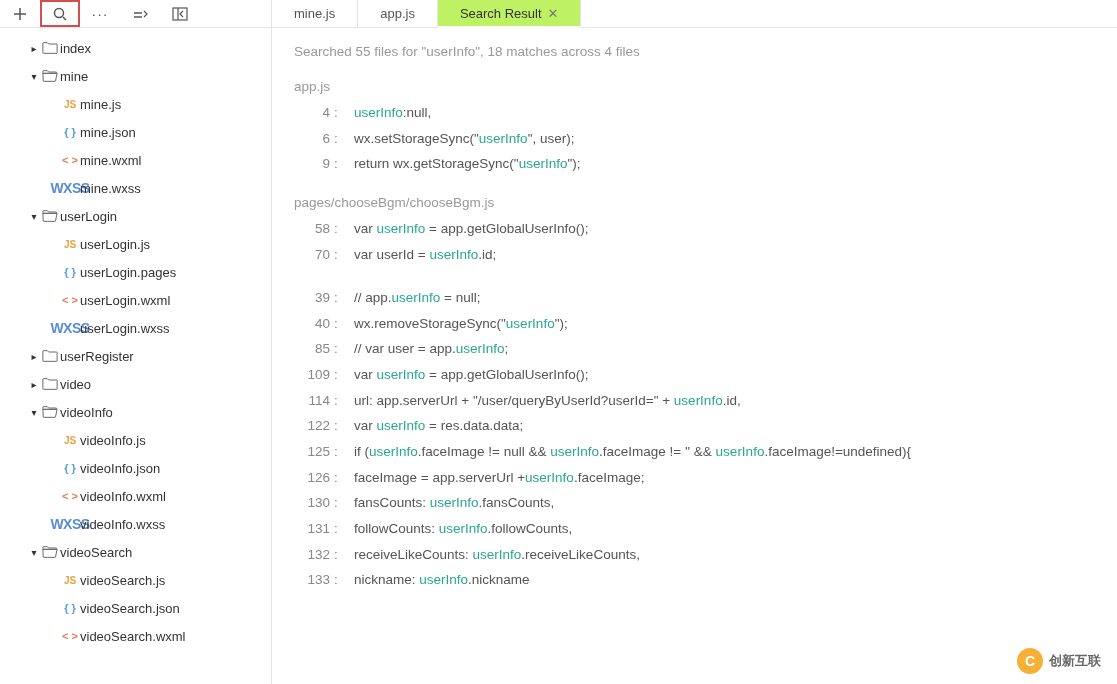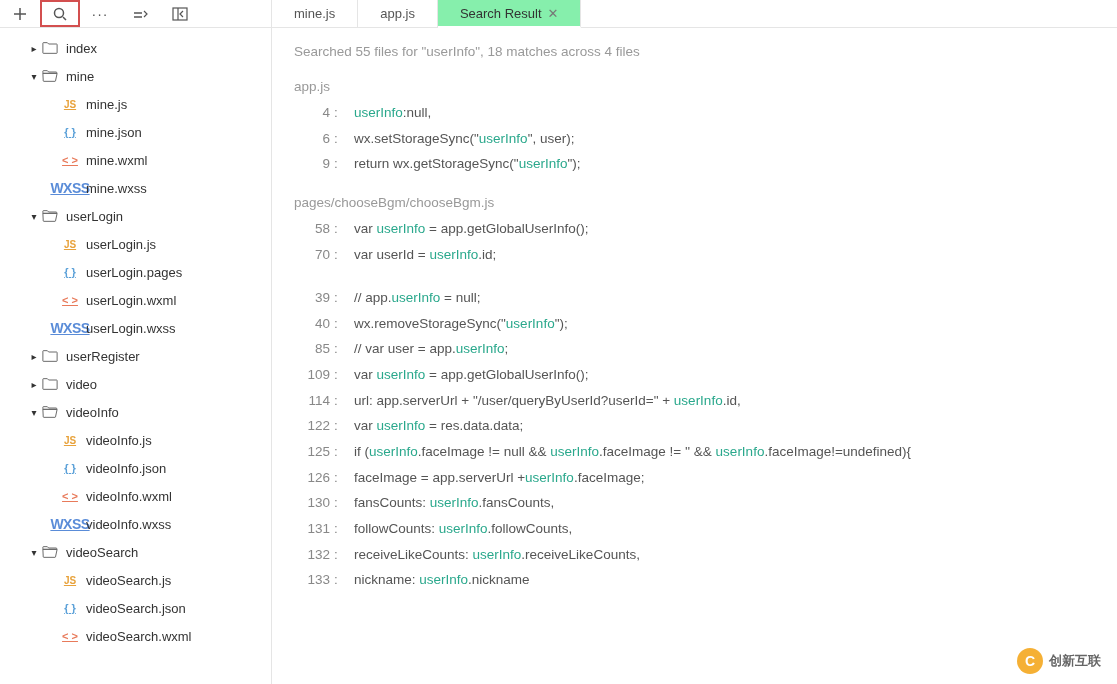--- a/index.html
+++ b/index.html
@@ -60,26 +60,24 @@
   .arrow {
     width:12px;
     text-align:center;
     font-size:10px;
     color:#333;
     display:inline-block;
   }
   .folder-icon, .file-icon {
     width:20px;
     text-align:center;
-    margin-right:6px;
     font-size:12px;
     display:inline-flex;
     align-items:center;
     justify-content:center;
-    text-decoration:underline;
   }
   .folder-icon svg { width:16px; height:14px; }
   .js-icon { color:#e8a23b; font-weight:bold; font-size:10px; }
   .json-icon { color:#5aa0d8; font-weight:bold; font-size:11px; }
   .wxml-icon { color:#e87a5a; font-weight:bold; font-size:11px; }
   .wxss-icon { color:#5a8cd8; font-weight:bold; font-size:14px; letter-spacing:-0.5px; }
   .node .label { color:#333; }
 
   .main {
     flex:1;
@@ -97,21 +95,21 @@
     padding:0 22px;
     display:flex;
     align-items:center;
     border-right:1px solid #e5e5e5;
     font-size:13px;
     color:#555;
     cursor:pointer;
     gap:6px;
   }
   .tab.active {
-    background:#86efac;
+    background:#bef264;
     color:#333;
     border-bottom:2px solid #fff;
     margin-bottom:-1px;
     font-weight:500;
   }
   .tab .close { font-size:13px; color:#777; }
   .content {
     flex:1;
     overflow-y:auto;
     padding:16px 22px;

